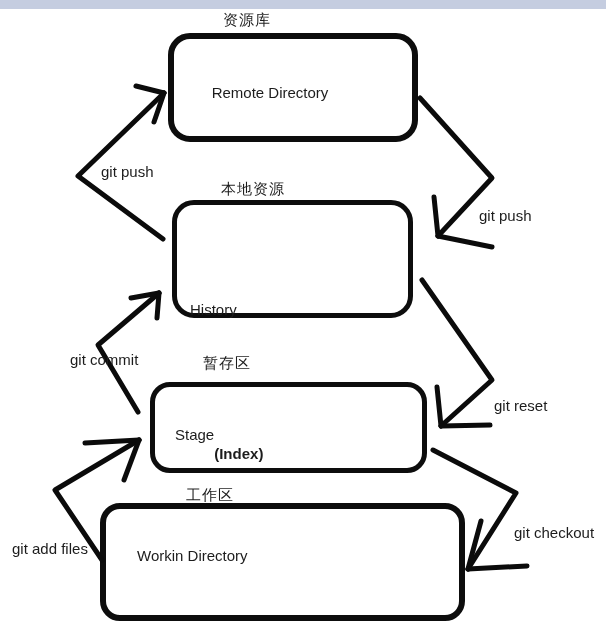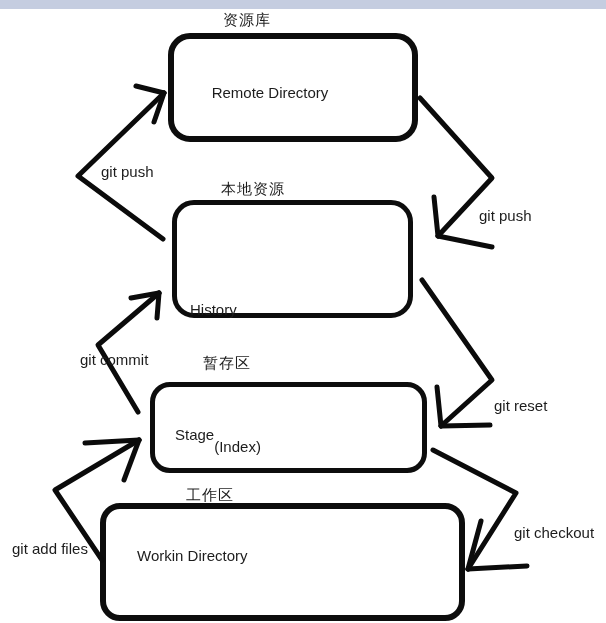--- a/index.html
+++ b/index.html
@@ -34,31 +34,31 @@
     position: absolute;
     font-size: 15px;
     line-height: 17px;
     white-space: nowrap;
   }
   .cjk { letter-spacing: 1px; }
 
   #remote-label  { left: 168px; top: 84px; width: 204px; text-align: center; }
   #history-label { left: 190px; top: 261px; margin-top: 40px; }
   #stage-label   { left: 175px; top: 426px; }
-  #stage-label .suffix { position: relative; top: 12px; }
+  #stage-label .suffix { position: relative; top: 19px; font-weight: bold; }
   #workin-label  { left: 137px; top: 547px; }
 
   #tag-remote  { left: 211px; top: 11px; margin-left: 12px; }
   #tag-history { left: 221px; top: 180px; }
   #tag-stage   { left: 203px; top: 354px; }
   #tag-workin  { left: 186px; top: 486px; }
 
   #lbl-push     { left: 101px; top: 163px; }
   #lbl-pull     { left: 479px; top: 207px; }
-  #lbl-commit   { left: 80px;  top: 351px; text-align: center; }
+  #lbl-commit   { left: 70px;  top: 351px; text-align: center; }
   #lbl-reset    { left: 494px; top: 397px; }
   #lbl-add      { left: 12px;   top: 540px; }
   #lbl-checkout { left: 514px; top: 524px; }
 
   .arrows-svg {
     position: absolute;
     left: 0; top: 0;
     width: 606px; height: 623px;
     pointer-events: none;
   }

